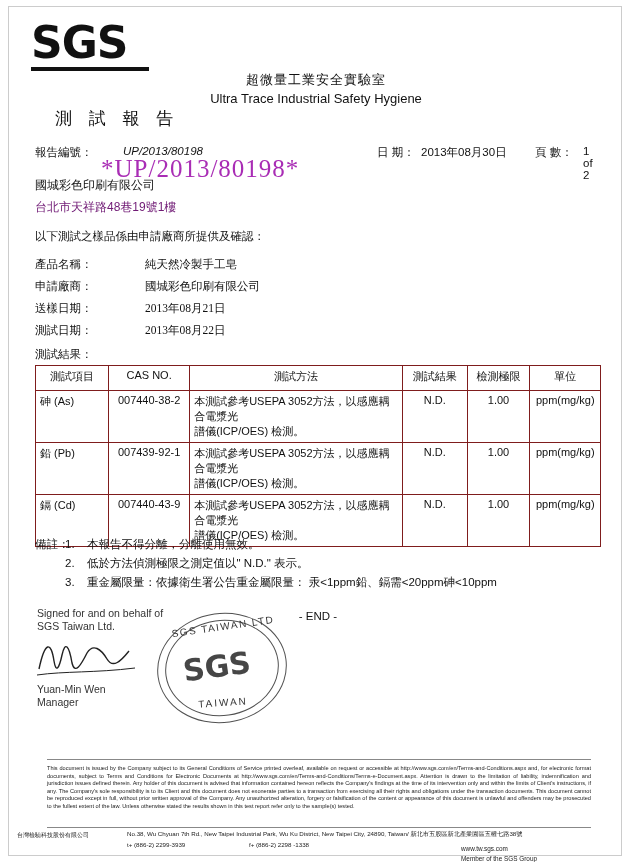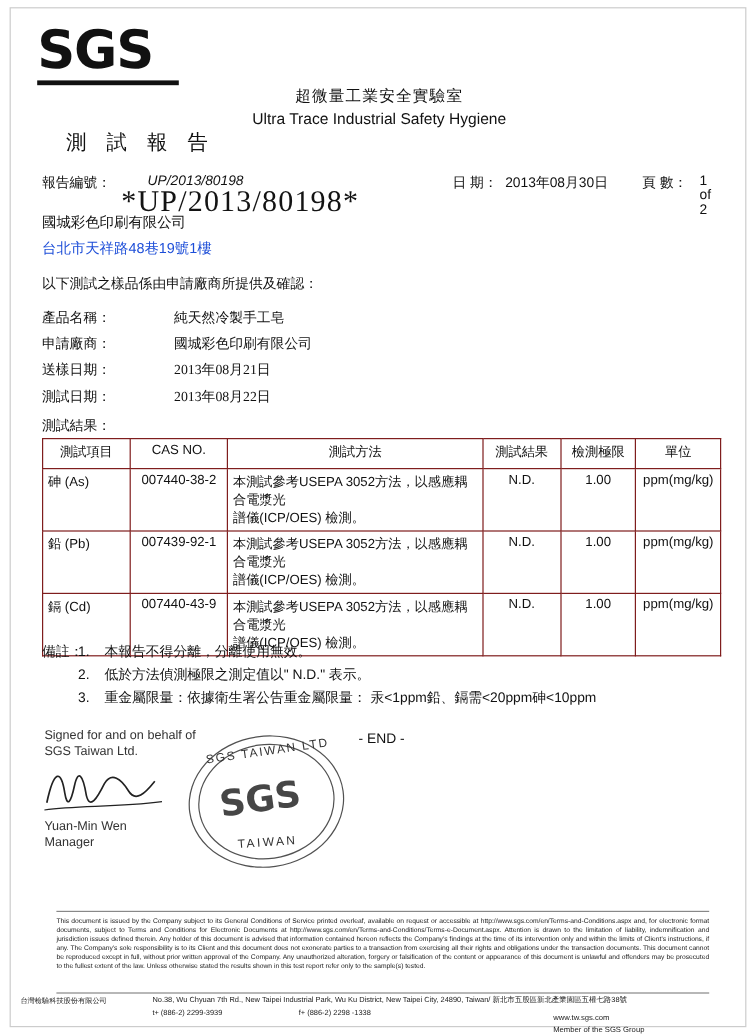--- a/index.html
+++ b/index.html
@@ -92,36 +92,36 @@
   .meta-page-label { position: absolute; left: 500px; top: 0; }
   .meta-page-value { position: absolute; left: 548px; top: 0; }
 
   .barcode-text {
     position: absolute;
     left: 92px;
     top: 148px;
     font-family: "Liberation Serif", serif;
     font-size: 25px;
     letter-spacing: 1px;
-    color: #000000;
+    color: #a21caf;
     opacity: 0.92;
   }
   .company-cn {
     position: absolute;
     left: 26px;
     top: 170px;
     font-size: 12px;
     color: #111;
   }
   .company-addr {
     position: absolute;
     left: 26px;
     top: 192px;
     font-size: 12px;
-    color: #1d4ed8;
+    color: #701a75;
   }
   .declare {
     position: absolute;
     left: 26px;
     top: 222px;
     font-size: 11.5px;
     color: #111;
   }
 
   

